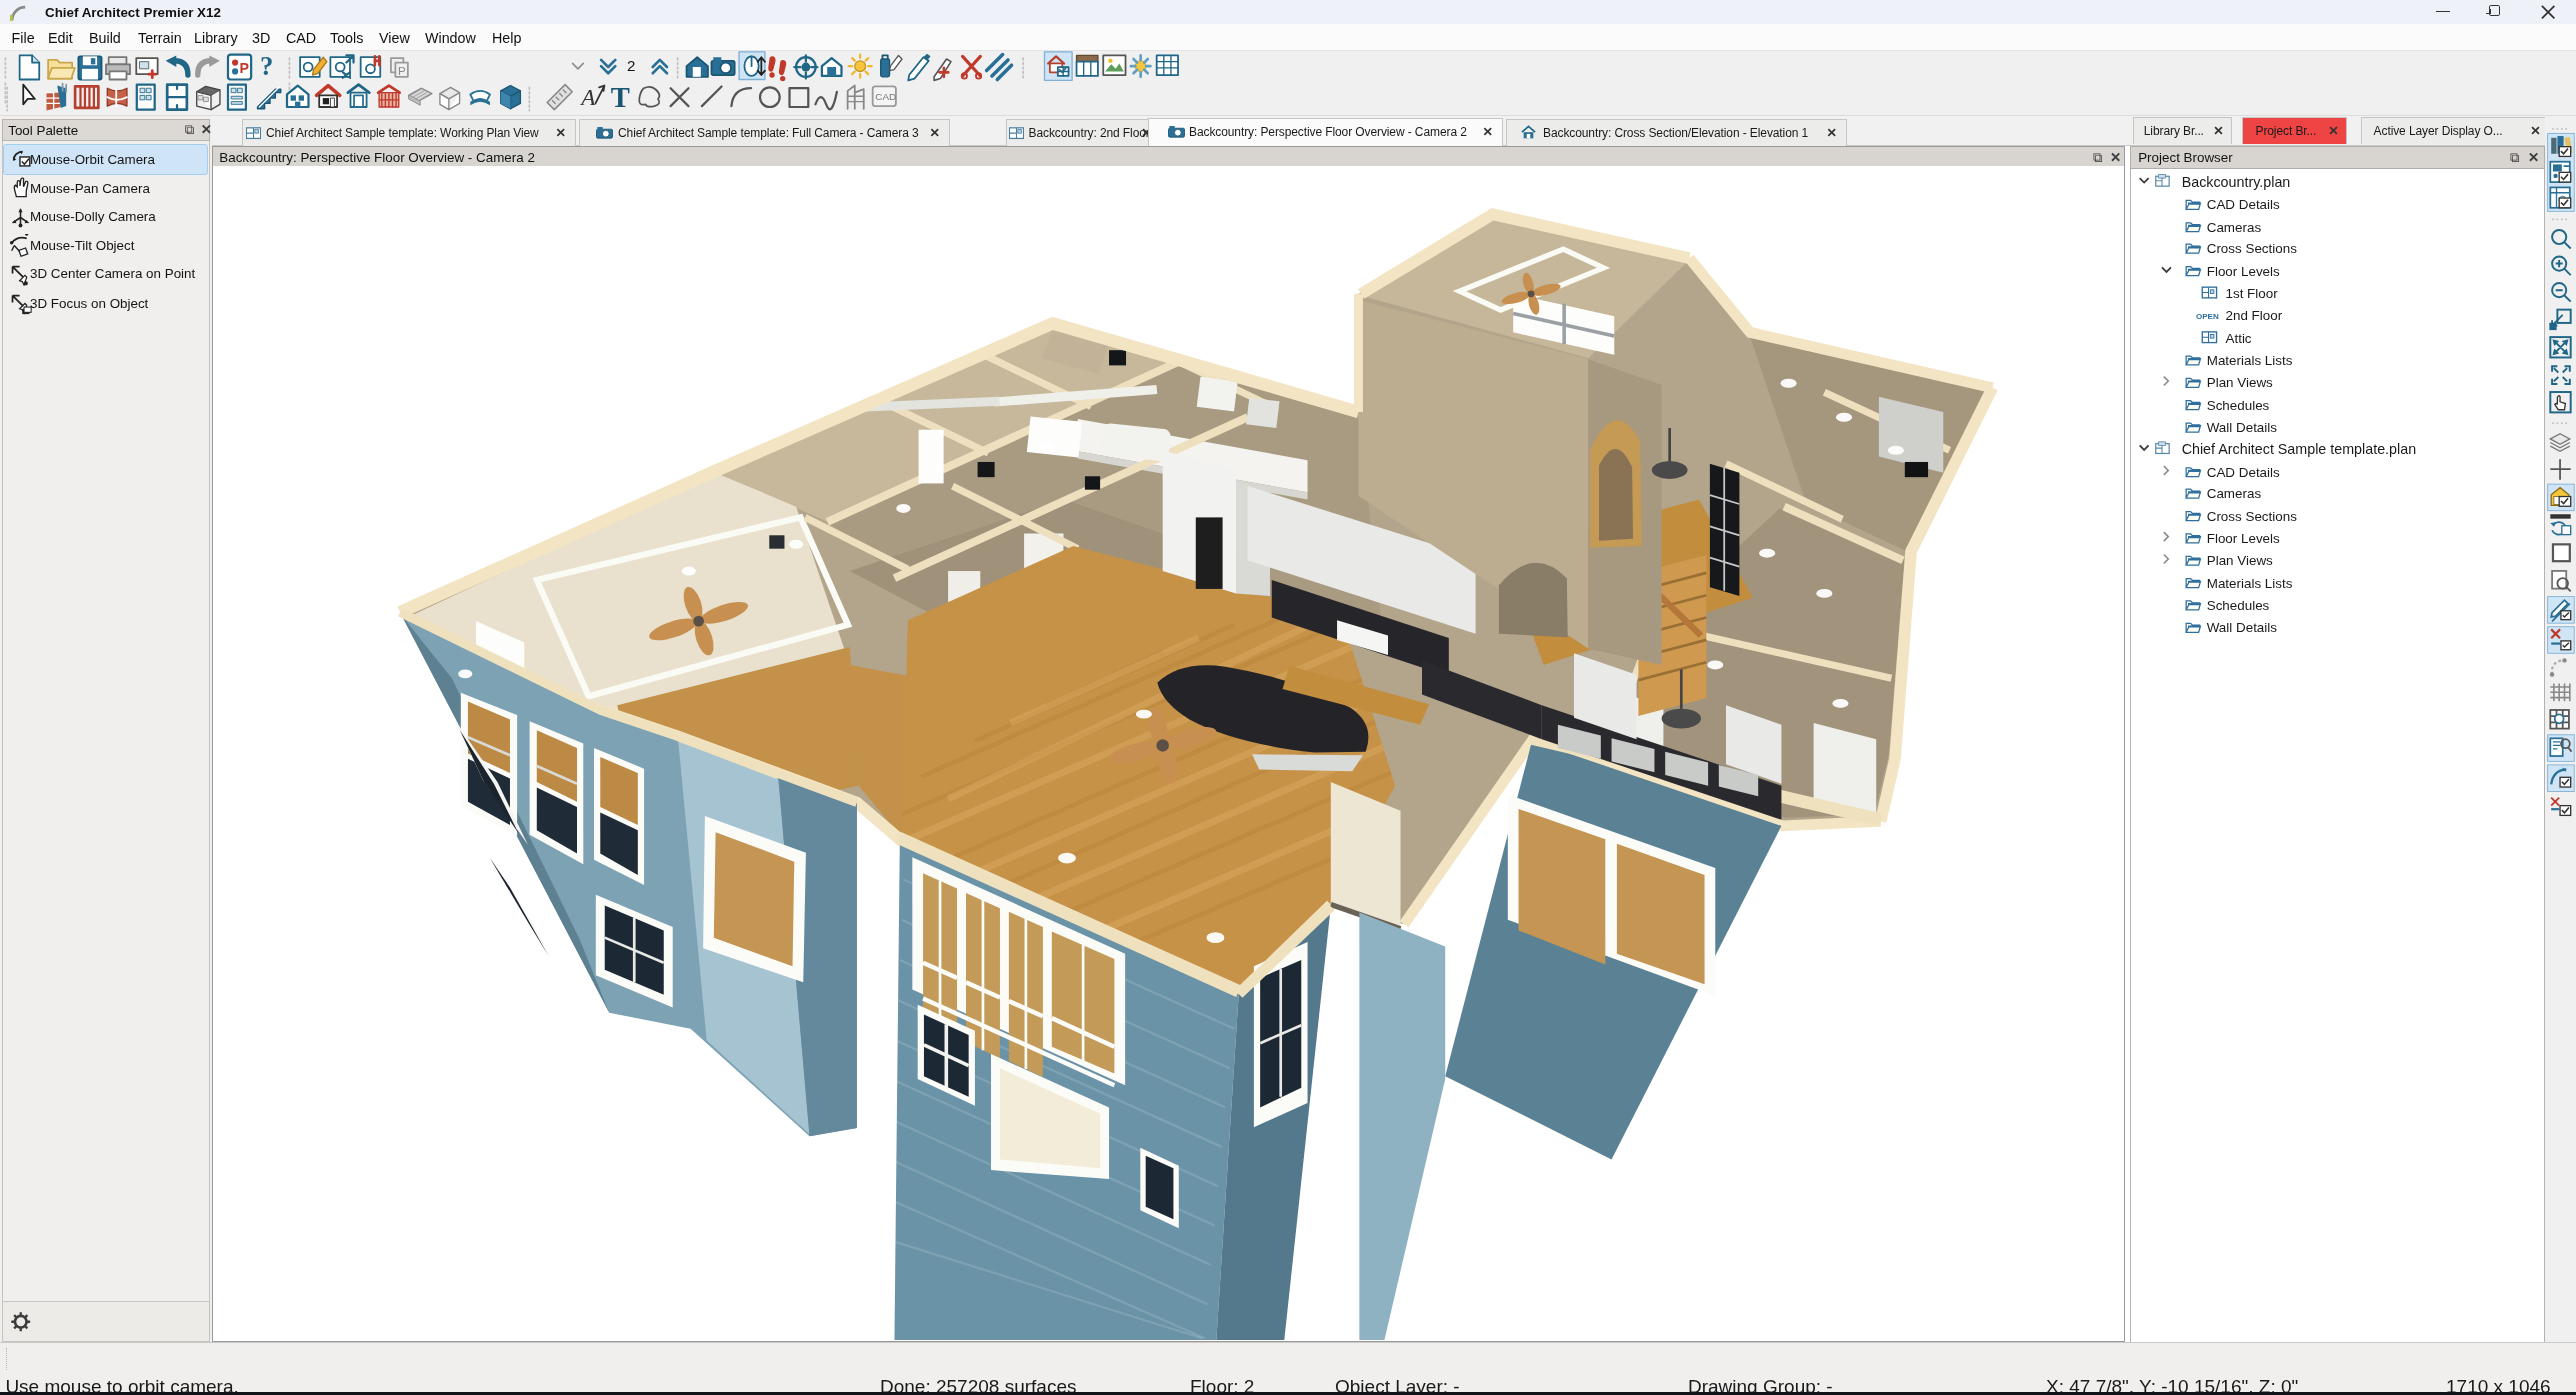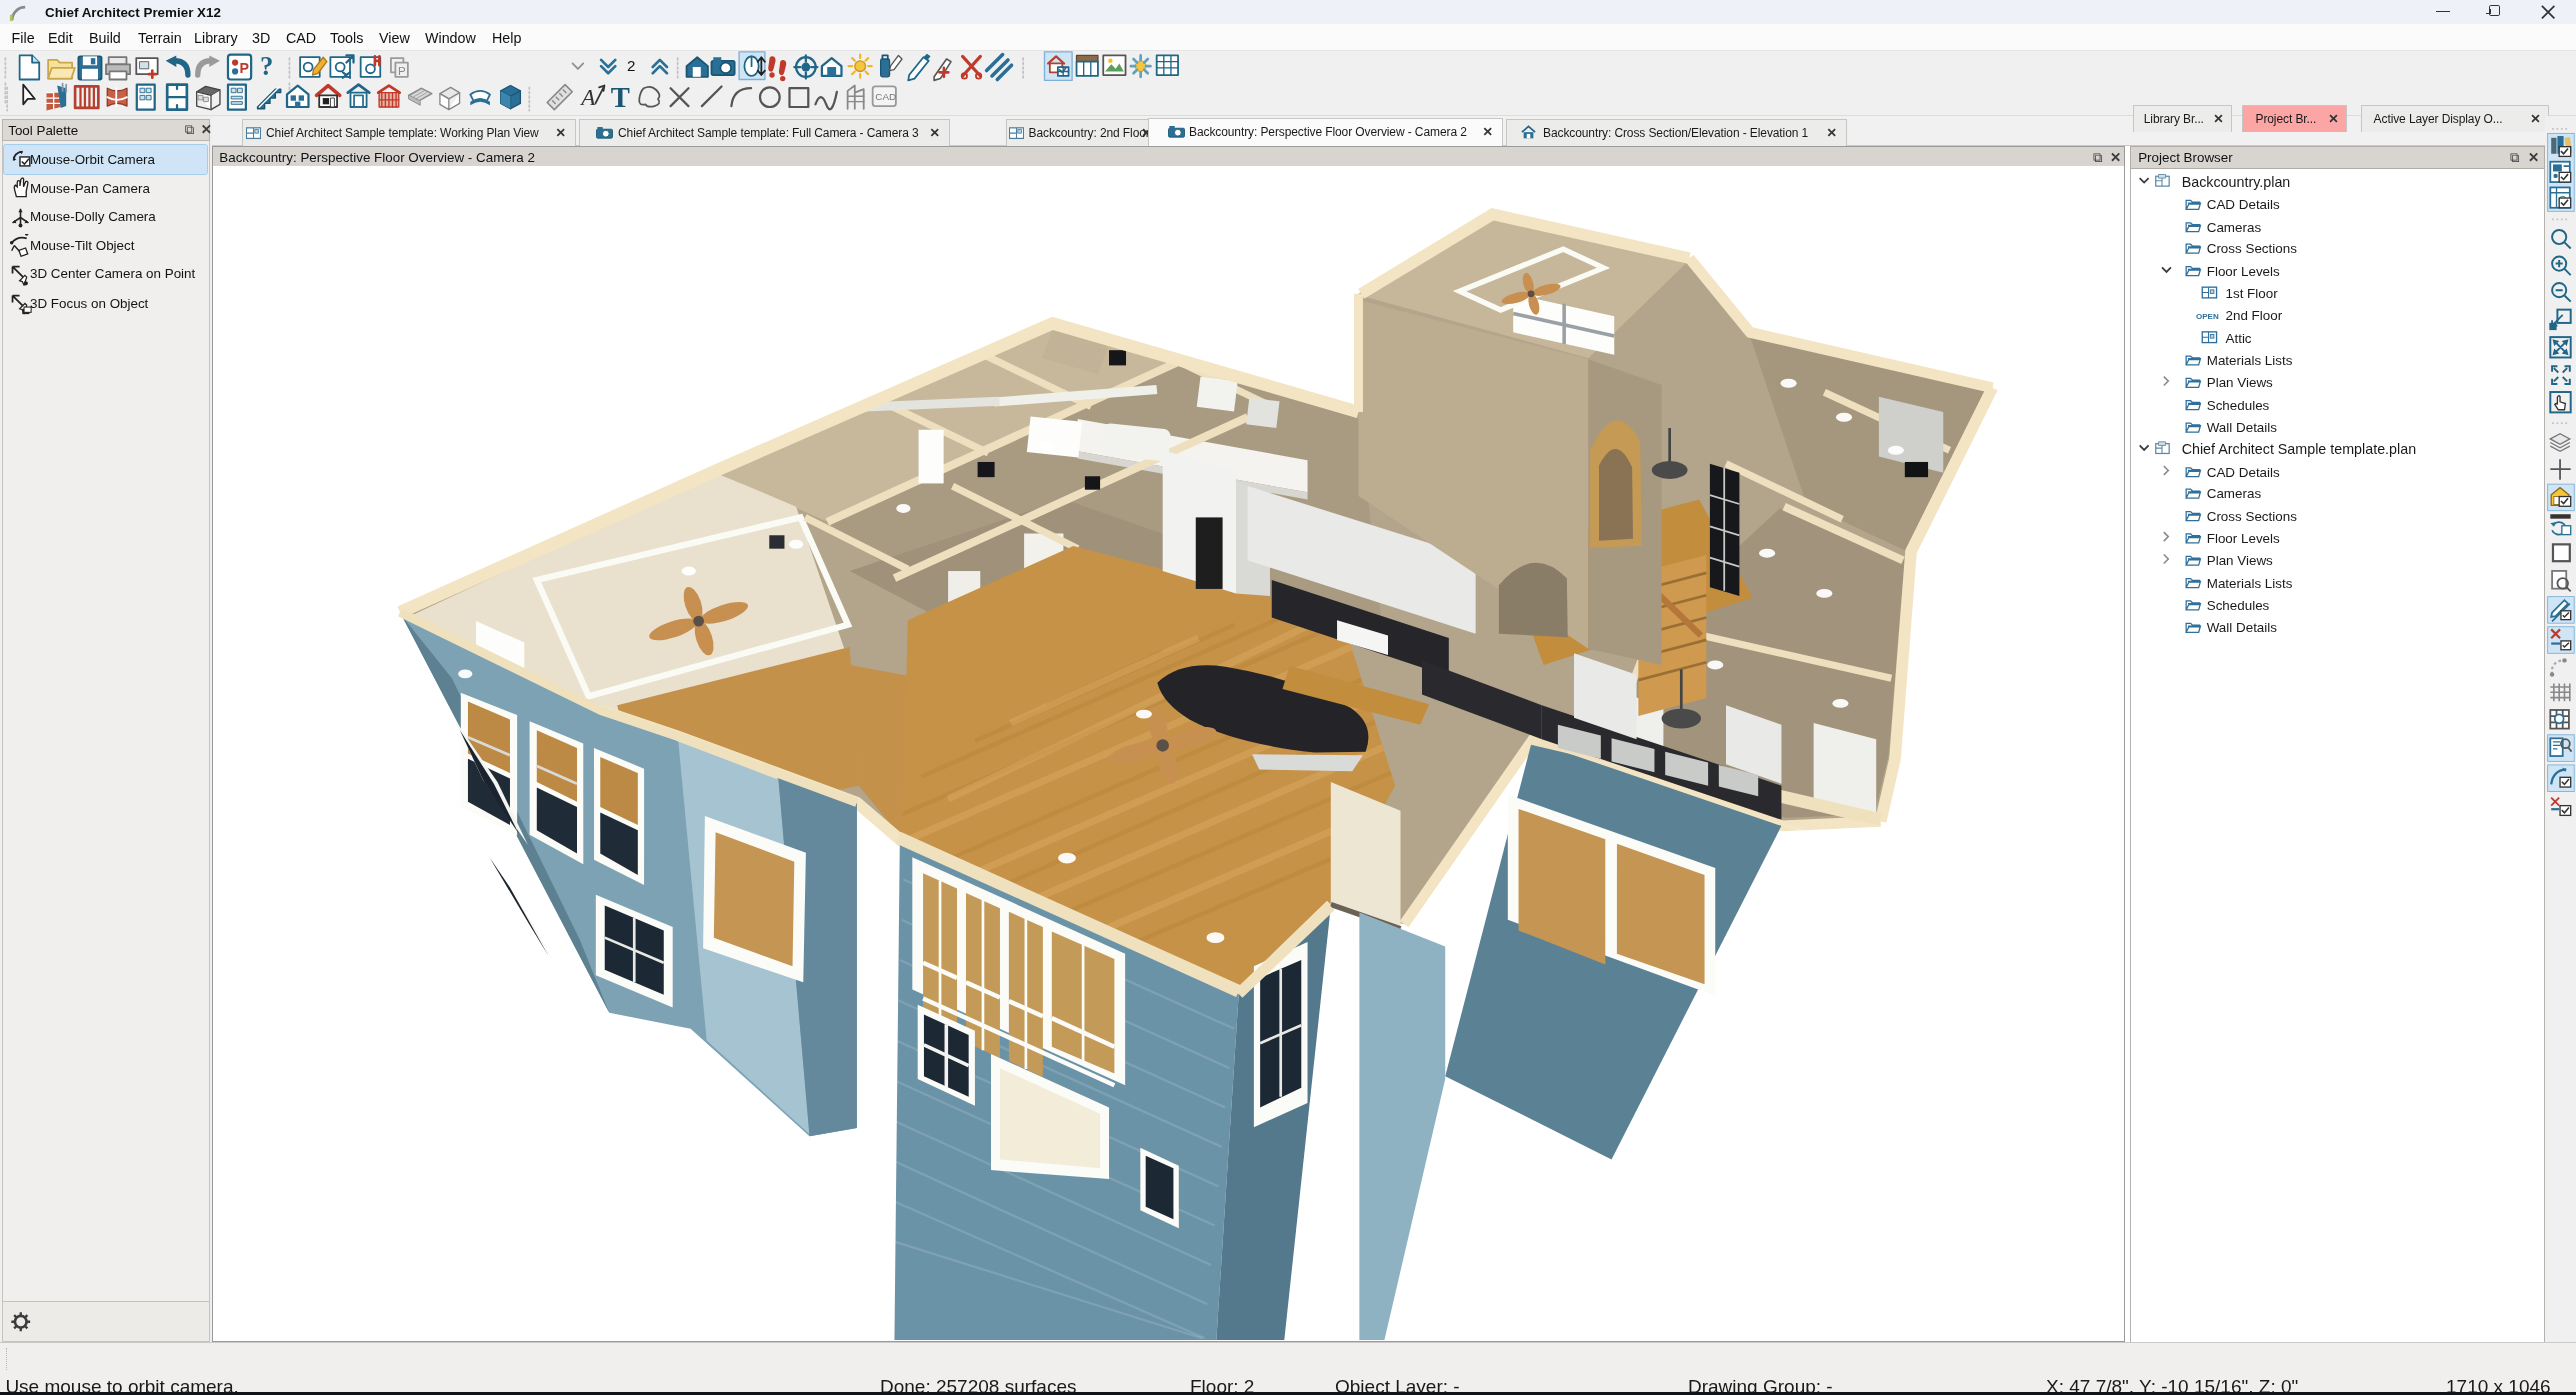--- a/index.html
+++ b/index.html
@@ -22,22 +22,22 @@
 #lpheader{left:1.8px;top:119px;width:208px;height:22.4px;background:#dcd9d5;border:0.9px solid #b8b5b0;font-size:13.4px;color:#111;}
 #lplist{left:1.8px;top:141px;width:208px;height:1161px;background:#f0efed;border:0.9px solid #c6c3bf;border-top:none;}
 .lpitem{position:absolute;left:5.4px;font-size:13.4px;color:#141414;white-space:nowrap;}
 #lpsel{left:2.7px;top:144px;width:205px;height:31px;background:#cfe5f7;border:0.9px solid #a5cdec;border-radius:2.7px;}
 #lpgear{left:1.8px;top:1302px;width:208px;height:40px;background:#edebe8;border:0.9px solid #c6c3bf;border-top:none;}
 #statusbar{left:0;top:1342px;width:2576px;height:50px;background:#f0efee;border-top:0.9px solid #c9c9c9;}
 .stext{position:absolute;top:1376px;font-size:19px;color:#1a1a1a;white-space:nowrap;}
 #bottomline{left:0;top:1392px;width:2576px;height:3.6px;background:#101418;}
 #rightpanel{left:2130px;top:146px;width:415px;height:1212px;background:#ffffff;border:0.9px solid #b5b2ae;}
 #rpheader{left:2130px;top:146px;width:415px;height:23px;background:#d8d5d0;border:0.9px solid #b0ada9;font-size:13.4px;color:#111;}
-.rtab{position:absolute;top:105px;height:27px;background:#ececeb;border:0.9px solid #c6c6c5;border-bottom:none;font-size:13.4px;color:#1a1a1a;padding-left:28px;}
-.rtab.active{background:#fca5a5;}
+.rtab{position:absolute;top:117px;height:27px;background:#ececeb;border:0.9px solid #c6c6c5;border-bottom:none;font-size:13.4px;color:#1a1a1a;padding-left:28px;}
+.rtab.active{background:#ef4444;}
 #vertbar{left:2545px;top:116px;width:31px;height:1242px;background:#f0f0f0;}
 .titleglyph{position:absolute;color:#3c3c3c;font-size:13.4px;}
 </style></head>
 <body>
 <div class="abs" id="titlebar"></div>
 <svg class="abs" style="left:9px;top:3.6px" width="18" height="18" viewBox="0 0 20 20">
     <path d="M2 18 A16 16 0 0 1 18 2 L18 5 A13 13 0 0 0 5 18 Z" fill="#8a8a8a"></path>
     <rect x="1" y="12" width="3" height="7" fill="#b5c44a"></rect>
   </svg>
 <div class="abs" id="titletext" style="font-size:13.4px;top:4.5px">Chief Architect Premier X12</div>

